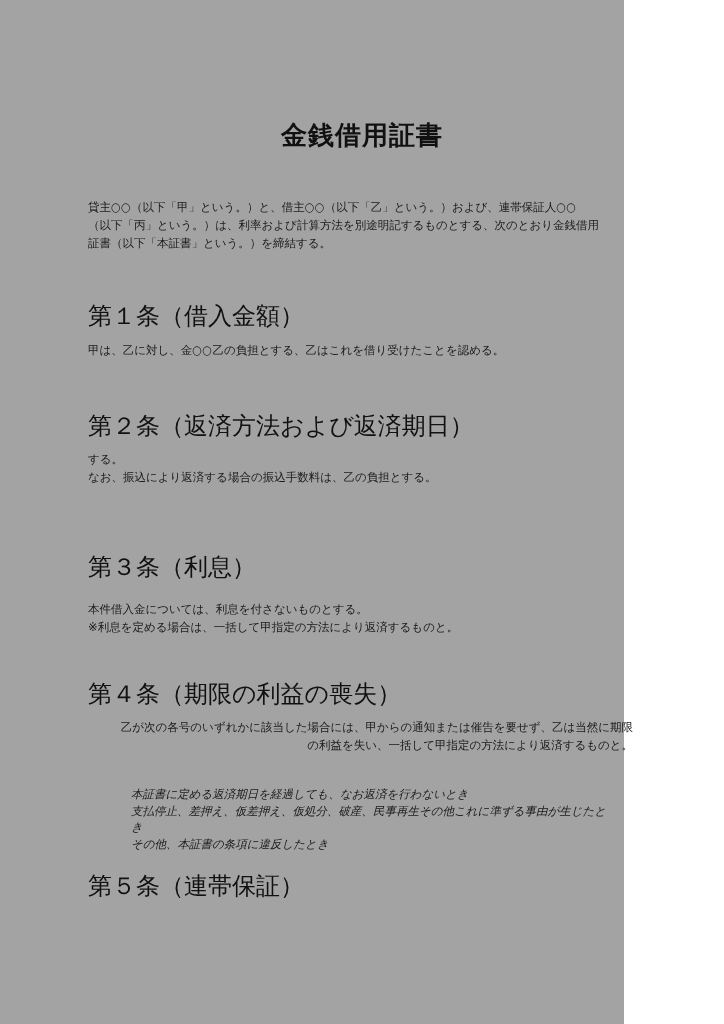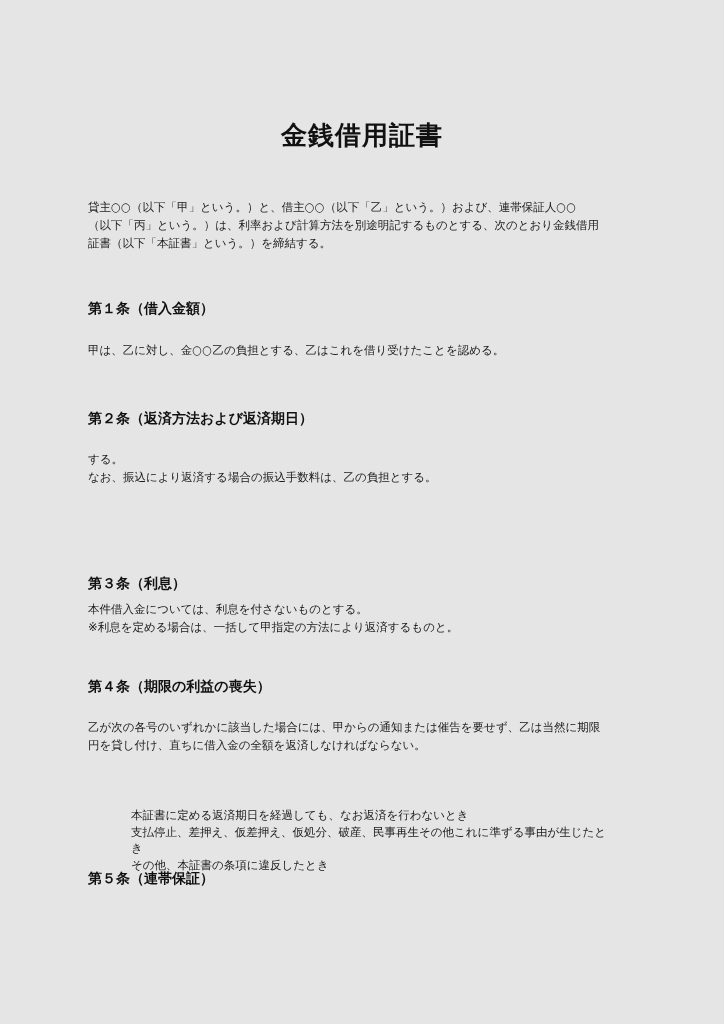--- a/index.html
+++ b/index.html
@@ -11,23 +11,23 @@
       width: 724px;
       height: 1024px;
       position: relative;
       overflow: hidden;
       font-family: "DejaVu Sans", "Liberation Sans", sans-serif;
       color: #1a1a1a;
     }
     .page {
       position: absolute;
       left: 0; top: 0;
-      width: 724px;
+      width: 624px;
       height: 1024px;
-      background: #e5e5e5;
+      background: #a3a3a3;
     }
     .title {
       position: absolute;
       left: 0;
       width: 724px;
       top: 118px;
       text-align: center;
       font-size: 26px;
       font-weight: bold;
       letter-spacing: 1px;
@@ -43,22 +43,22 @@
       color: #1a1a1a;
       margin: 0;
     }
     .para .line {
       display: block;
       white-space: nowrap;
     }
     .heading {
       position: absolute;
       left: 88px;
-      font-size: 14px;
-      font-weight: bold;
+      font-size: 24px;
+      font-weight: normal;
       color: #111;
       margin: 0;
       white-space: nowrap;
     }
     .list {
       position: absolute;
       left: 131px;
       width: 510px;
       font-size: 11.5px;
       line-height: 16.7px;
@@ -89,32 +89,32 @@
   <p class="para" style="top:341px;">
     <span class="line">甲は、乙に対し、金○○乙の負担とする、乙はこれを借り受けたことを認める。</span>
   </p>
 
   <h2 class="heading" style="top:410px;">第２条（返済方法および返済期日）</h2>
   <p class="para" style="top:450px;">
     <span class="line">する。</span>
     <span class="line">なお、振込により返済する場合の振込手数料は、乙の負担とする。</span>
   </p>
 
-  <h2 class="heading" style="top:575px;">第３条（利息）</h2>
+  <h2 class="heading" style="top:551px;">第３条（利息）</h2>
   <p class="para" style="top:592px;margin-top:8px;">
     <span class="line">本件借入金については、利息を付さないものとする。</span>
     <span class="line">※利息を定める場合は、一括して甲指定の方法により返済するものと。</span>
   </p>
 
   <h2 class="heading" style="top:678px;">第４条（期限の利益の喪失）</h2>
-  <p class="para" style="top:718px;">
+  <p class="para" style="top:718px;text-align:right;">
     <span class="line">乙が次の各号のいずれかに該当した場合には、甲からの通知または催告を要せず、乙は当然に期限</span>
-    <span class="line">円を貸し付け、直ちに借入金の全額を返済しなければならない。</span>
+    <span class="line">の利益を失い、一括して甲指定の方法により返済するものと。</span>
   </p>
-  <ul class="list" style="top:807px;">
+  <ul class="list" style="top:786px;font-style:italic;">
     <li>
       <span class="line">本証書に定める返済期日を経過しても、なお返済を行わないとき</span>
     </li>
     <li>
       <span class="line">支払停止、差押え、仮差押え、仮処分、破産、民事再生その他これに準ずる事由が生じたと</span>
       <span class="line">き</span>
     </li>
     <li>
       <span class="line">その他、本証書の条項に違反したとき</span>
     </li>

